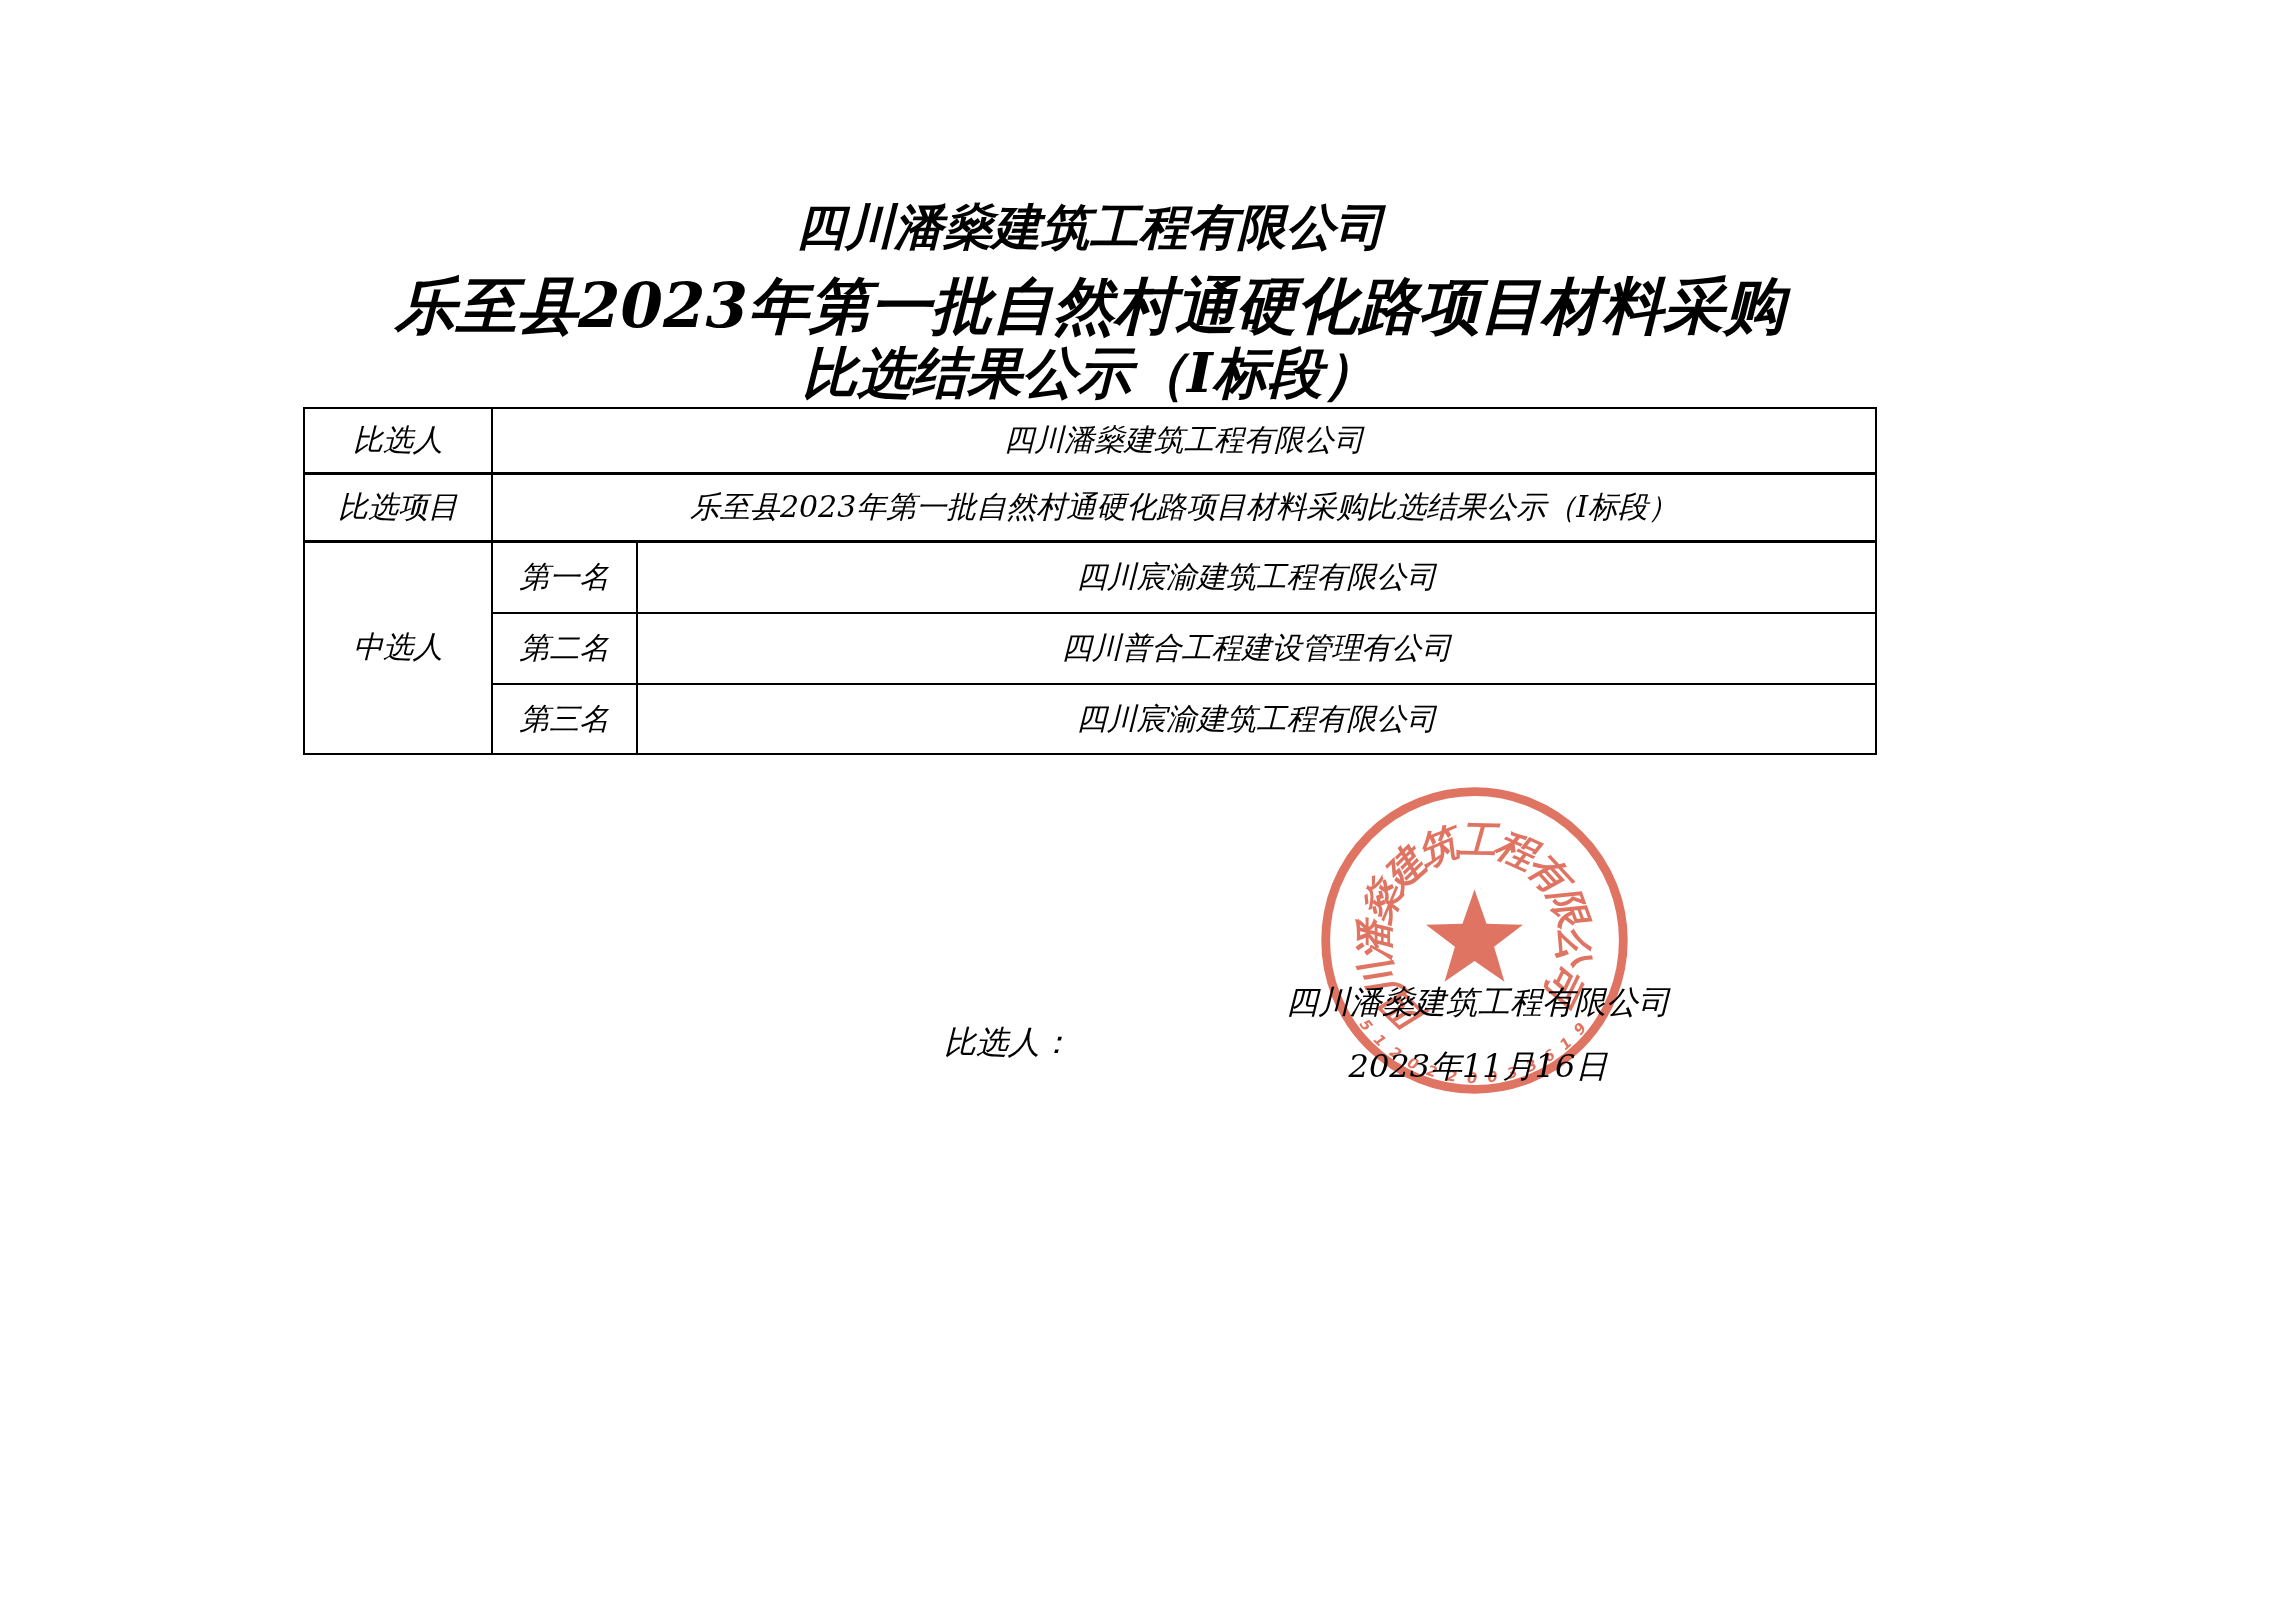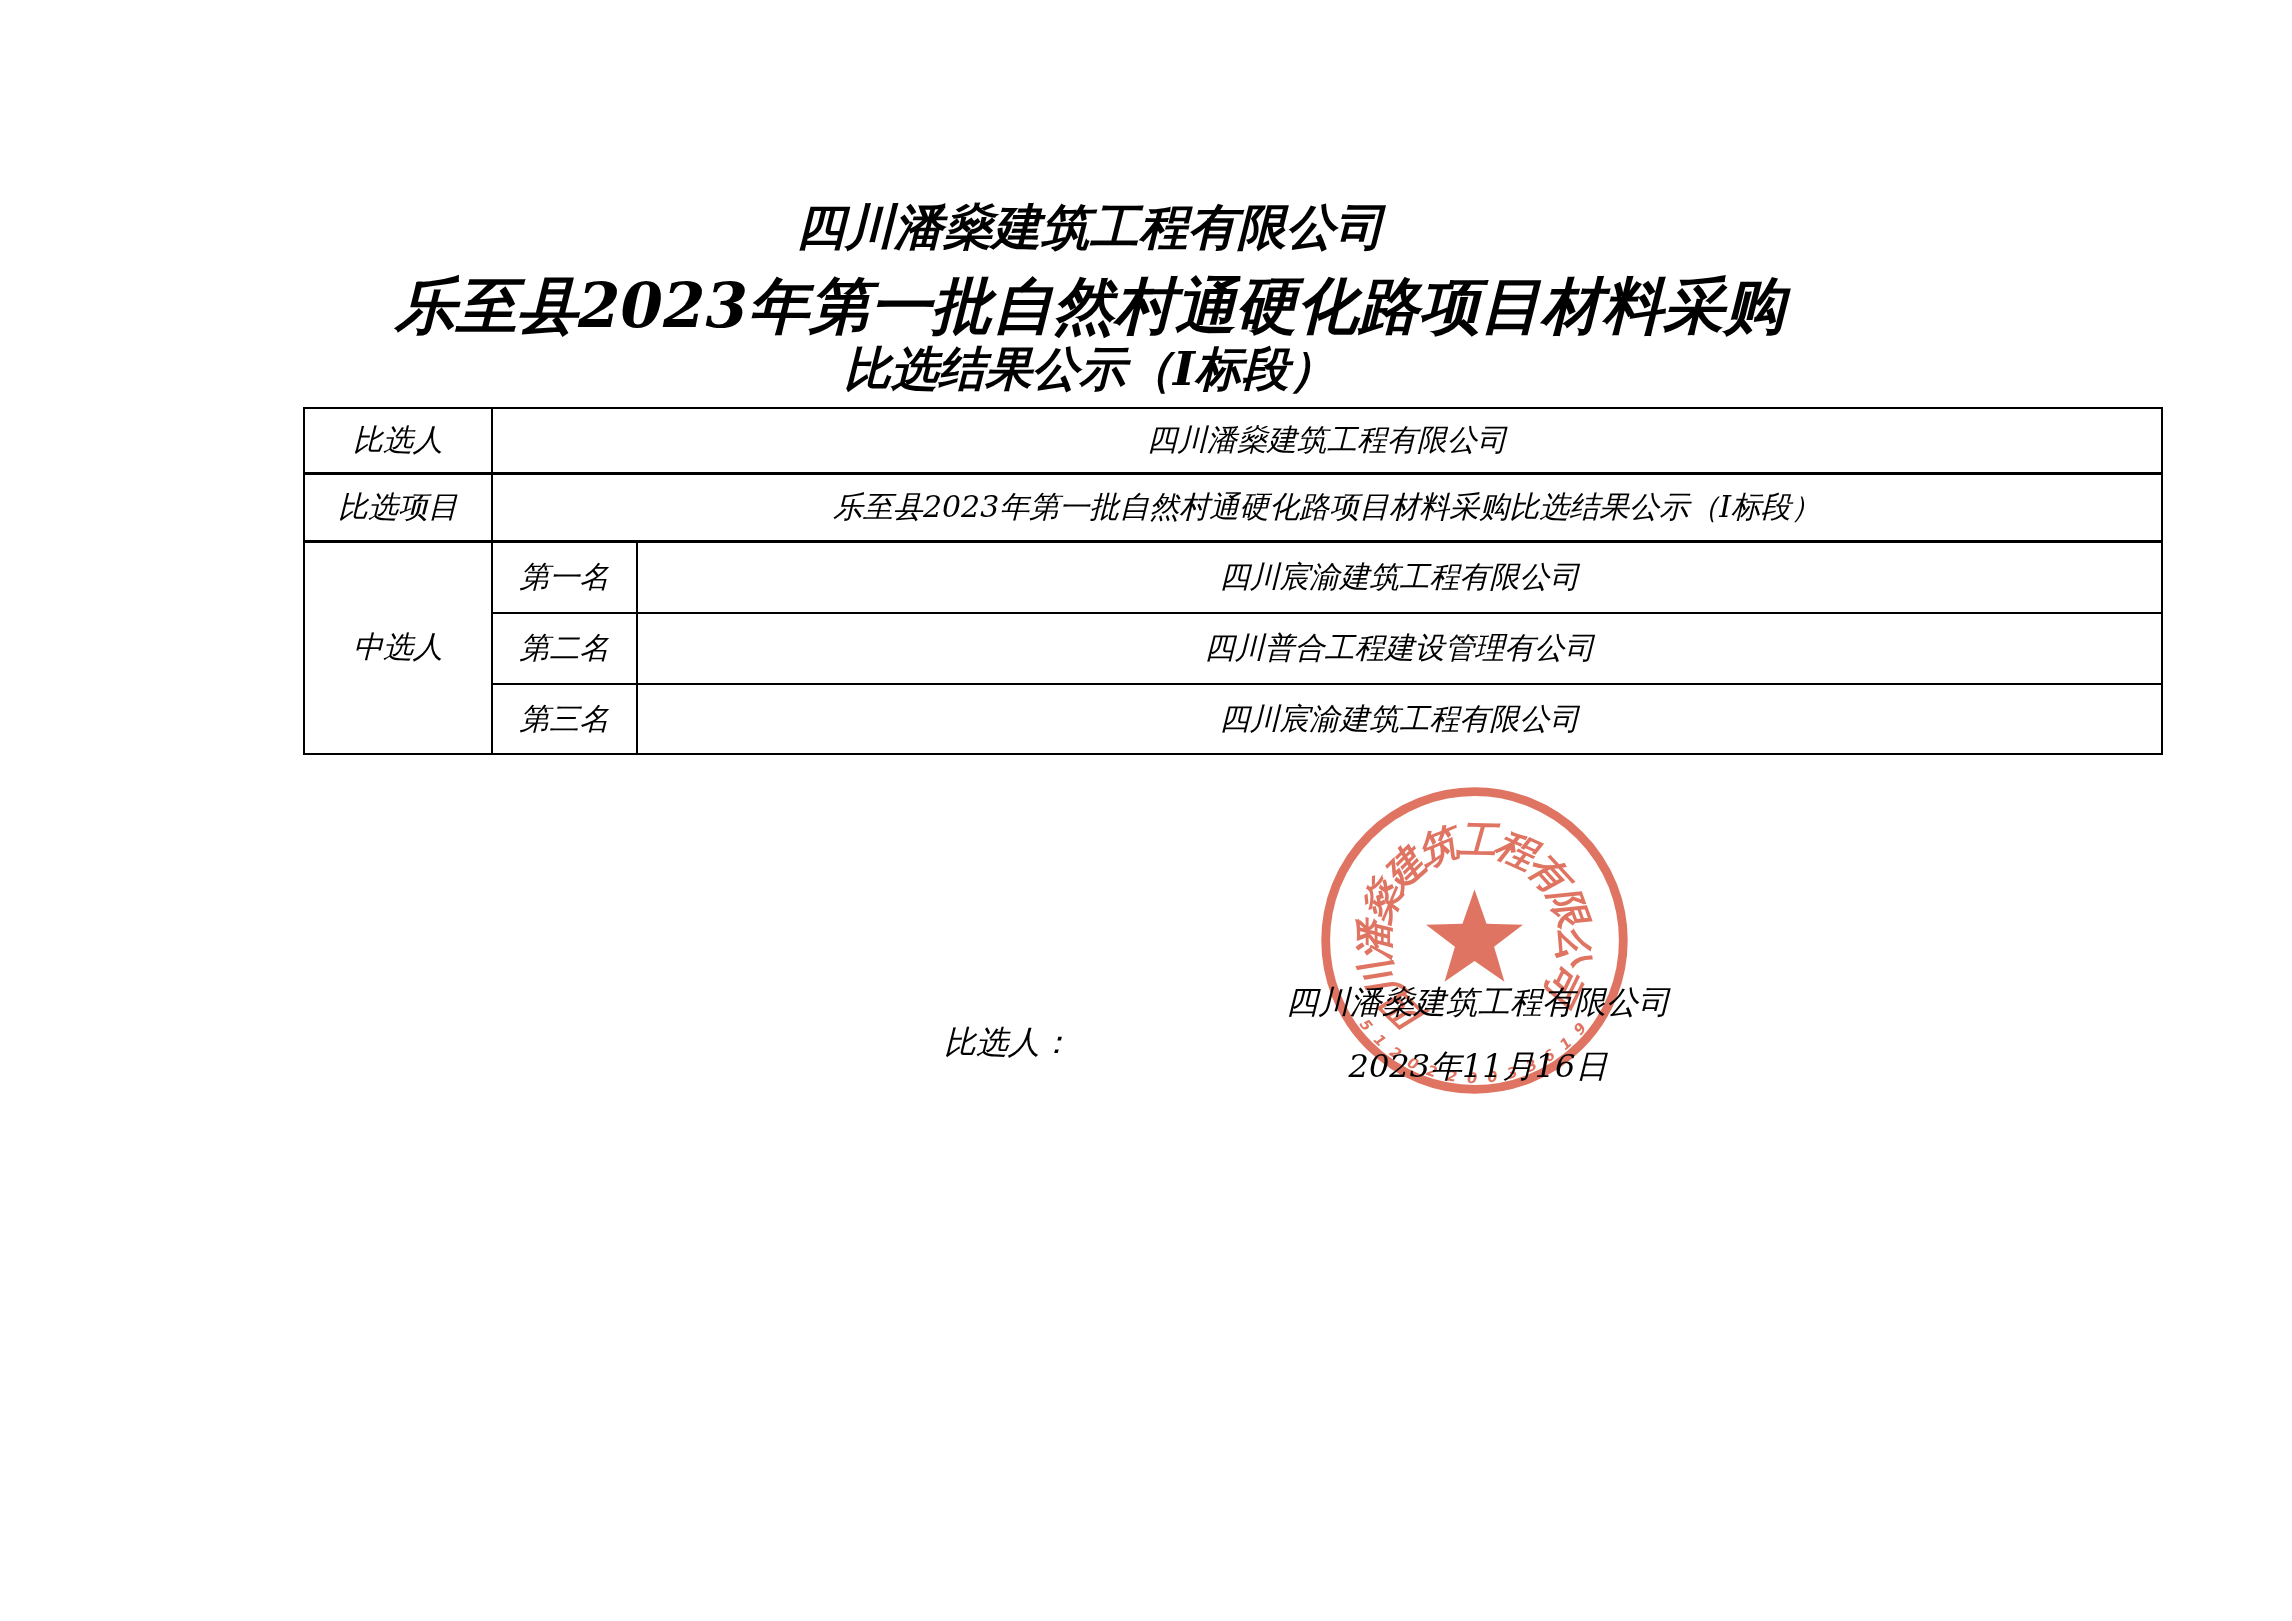--- a/index.html
+++ b/index.html
@@ -23,28 +23,28 @@
     left: 303px;
     width: 1574px;
     text-align: center;
     font-weight: 700;
     color: #000000;
     white-space: nowrap;
     line-height: 1.1;
   }
   .title-1 { top: 201px; font-size: 49px; }
   .title-2 { top: 272px; font-size: 61px; }
-  .title-3 { top: 343px; font-size: 47px; }
+  .title-3 { top: 343px; font-size: 55px; }
 
   
   .result-table {
     position: absolute;
     left: 303px;
     top: 407px;
-    width: 1860px;
+    width: 1574px;
     border-collapse: collapse;
     table-layout: fixed;
     font-size: 30px;
   }
   .result-table td {
     border: 2.9px solid #000000;
     text-align: center;
     vertical-align: middle;
     padding: 0 5.9px;
     background: #ffffff;

